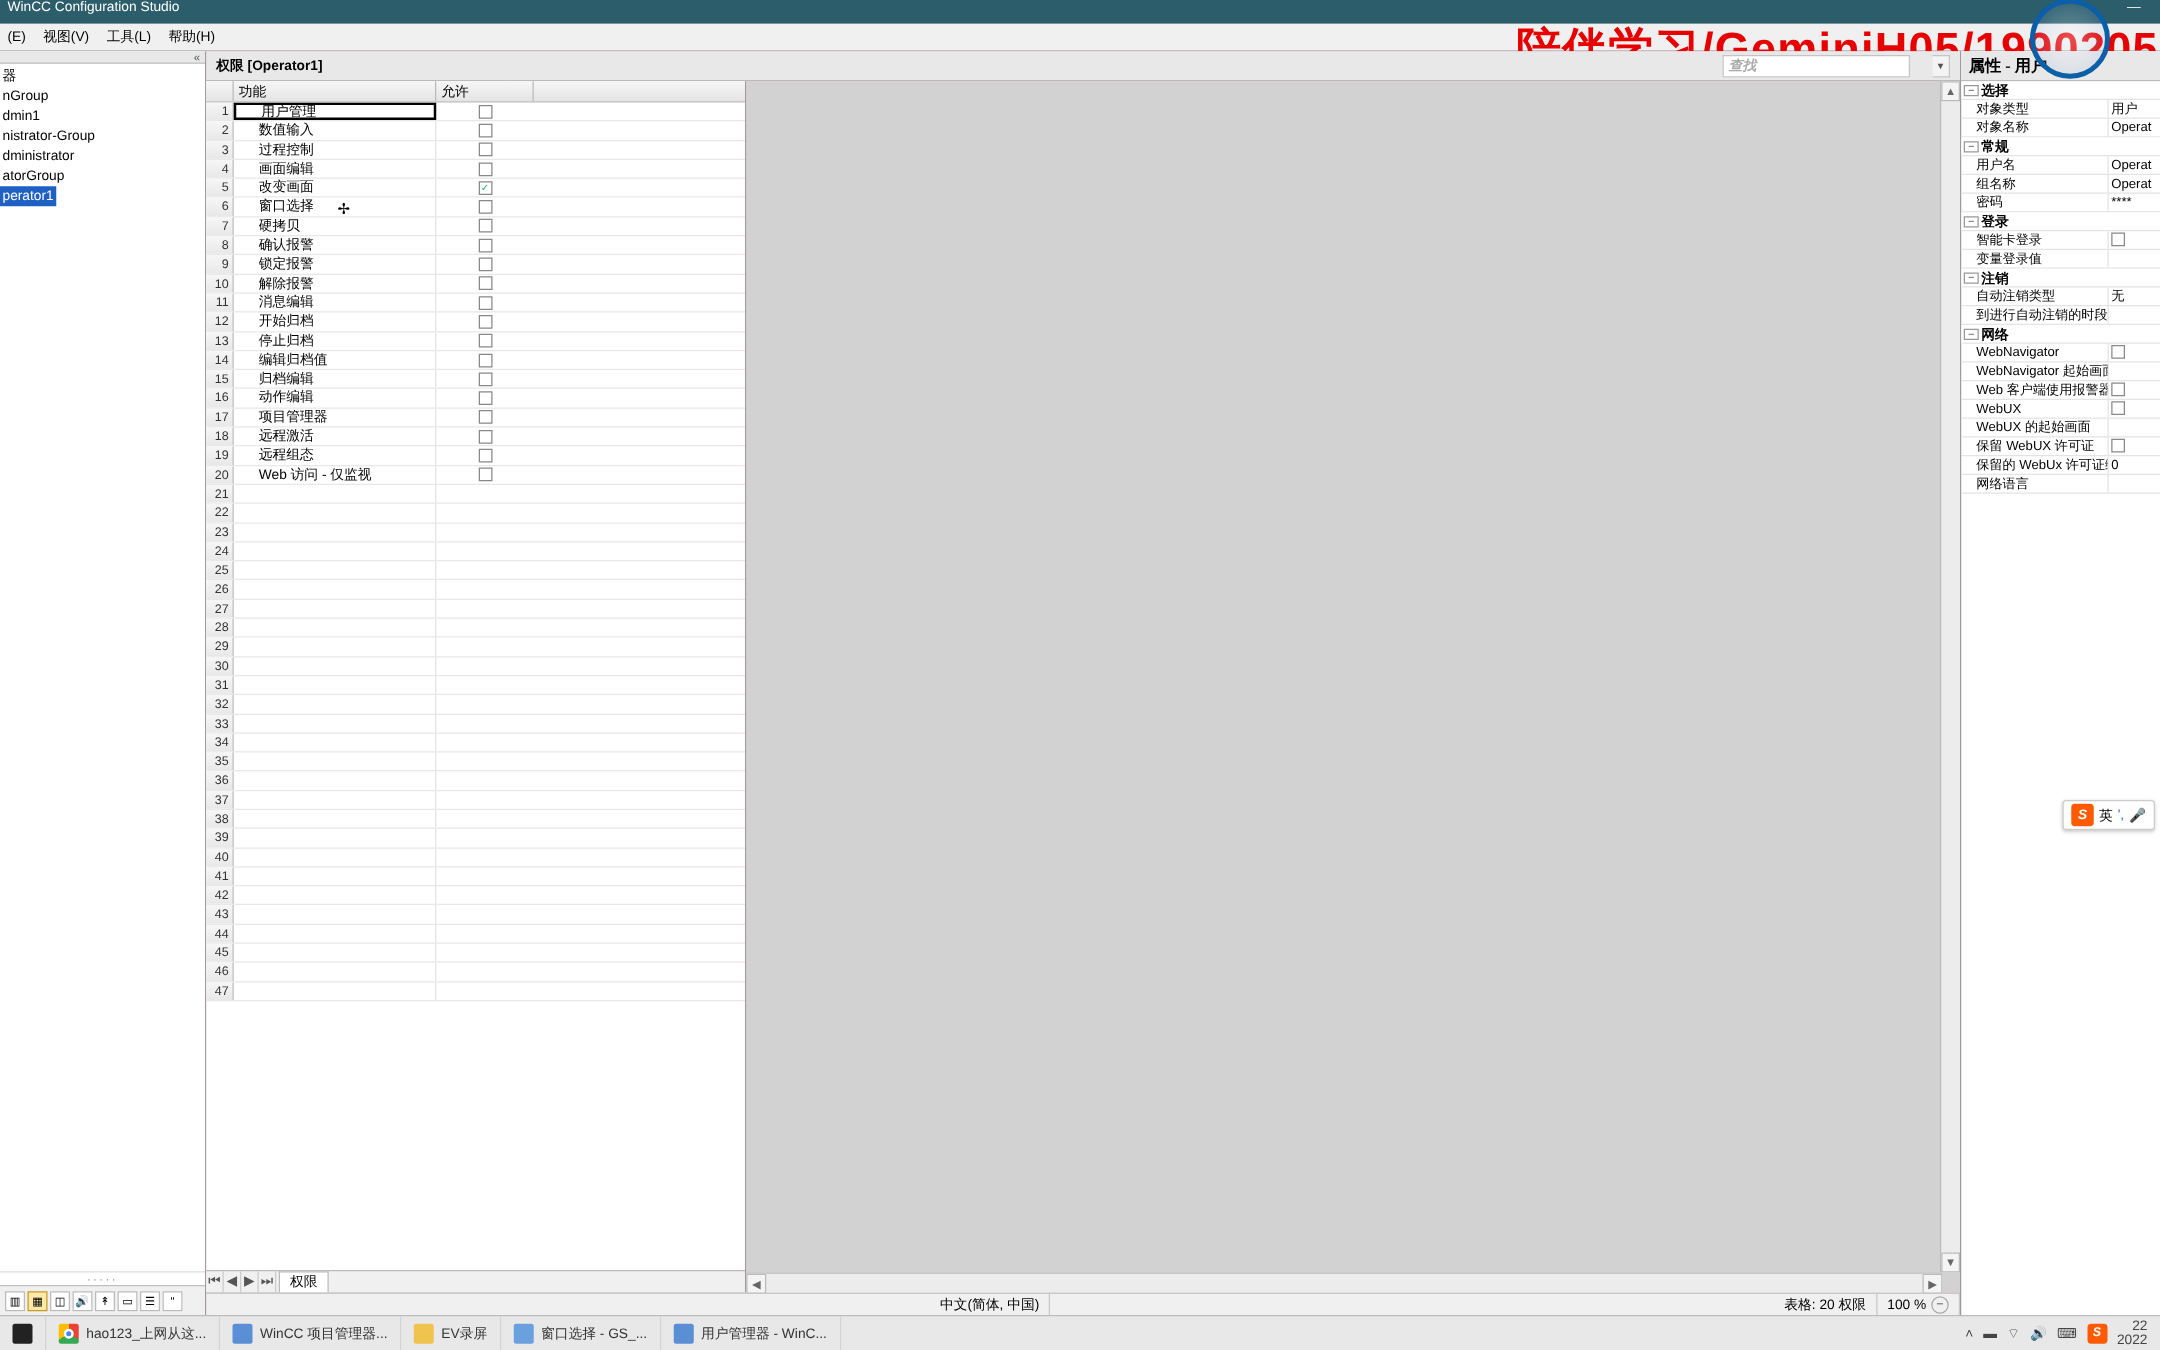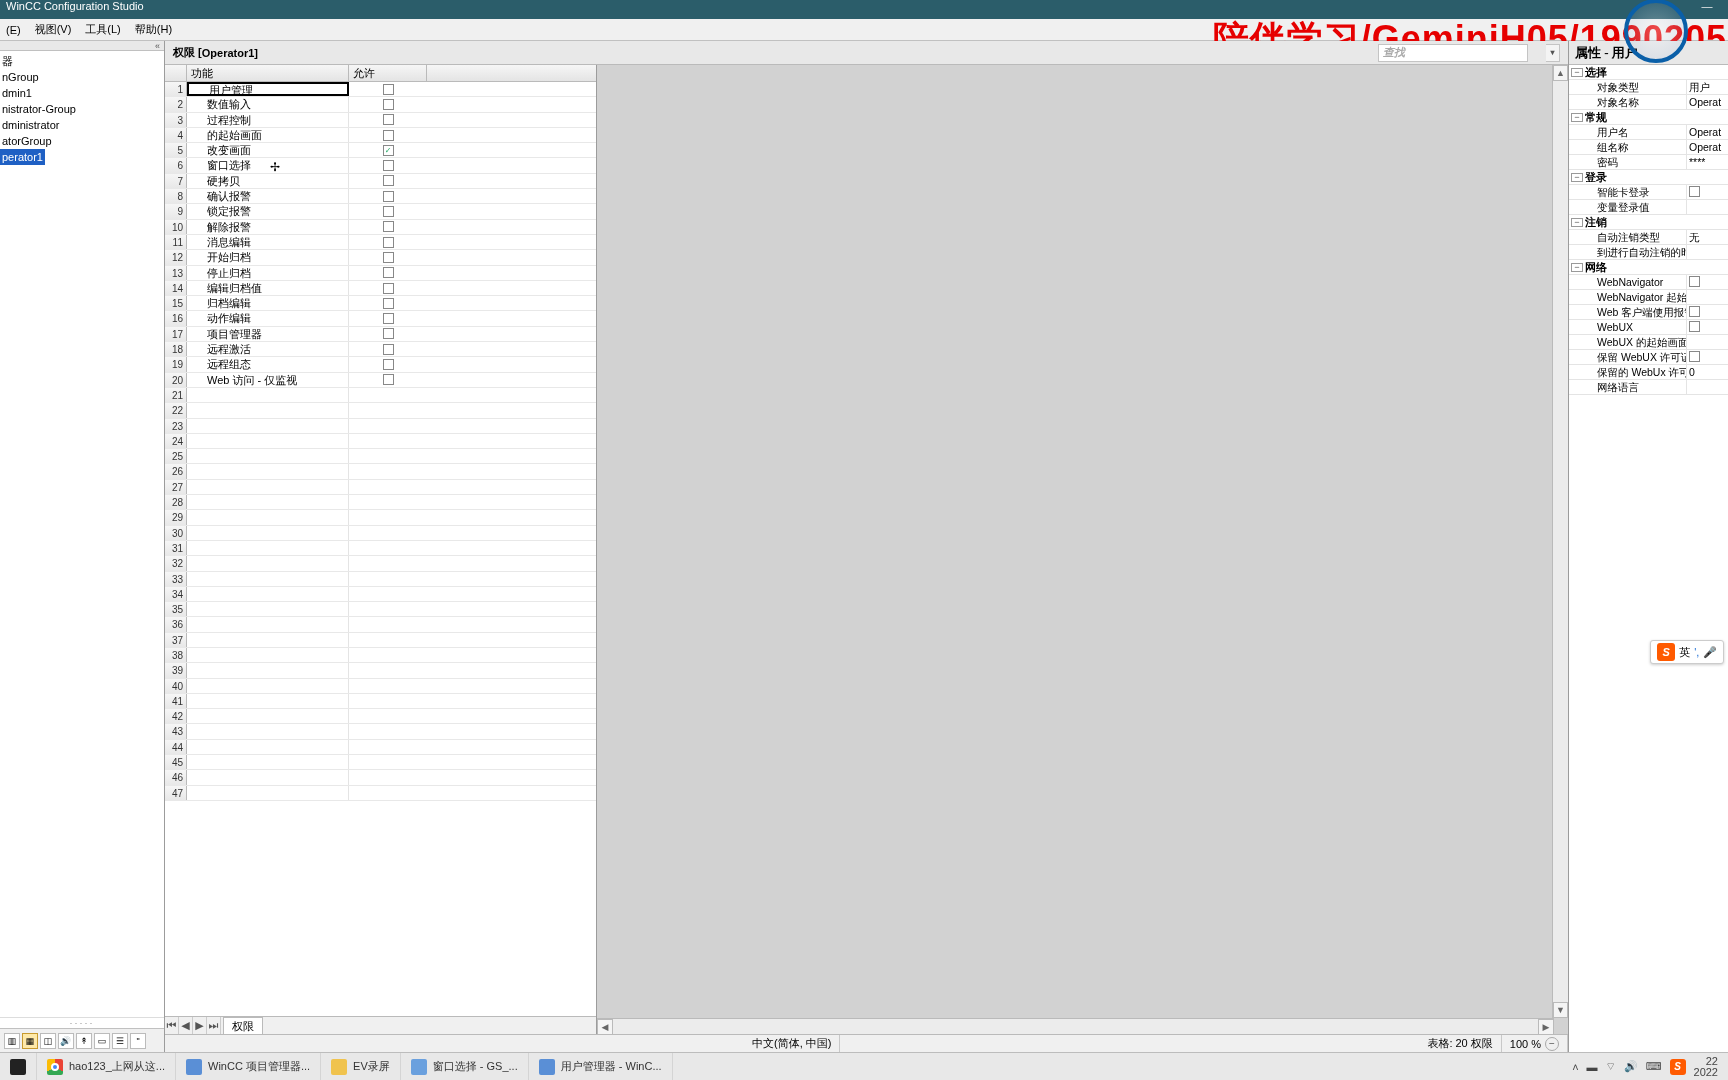--- a/index.html
+++ b/index.html
@@ -58,21 +58,21 @@
 .vscroll .dar { position: absolute; bottom: 0; width: 100%; }
 
 
 .props { width: 160px; background: #fff; border-left: 1px solid #9c9c9c; display: flex; flex-direction: column; }
 .props-title { height: 24px; border-bottom: 1px solid #bababa; padding: 0 6px; font-family: "SimSun"; font-size: 13px; font-weight: bold; display: flex; align-items: center; background: #e8e8e8; }
 .props-body { flex: 1; overflow: hidden; }
 .pgroup { display: flex; height: 15px; background: #fff; border-bottom: 1px solid #e4e4e4; align-items: center; }
 .pgroup .tog { width: 12px; text-align: center; color: #555; font-size: 9px; border: 1px solid #999; height: 9px; line-height: 7px; margin: 0 2px; }
 .pgroup .glabel { font-weight: bold; }
 .prow { display: flex; height: 15px; border-bottom: 1px solid #e4e4e4; }
-.prow .pk { width: 118px; padding-left: 28px; border-right: 1px solid #e4e4e4; line-height: 14px; white-space: nowrap; overflow: hidden; font-size: 10.5px; }
+.prow .pk { width: 118px; padding-left: 12px; border-right: 1px solid #e4e4e4; line-height: 14px; white-space: nowrap; overflow: hidden; font-size: 10.5px; }
 .prow .pv { flex: 1; padding-left: 2px; line-height: 14px; white-space: nowrap; overflow: hidden; font-size: 10.5px; }
 .prow .pv .cb { display: inline-block; width: 11px; height: 11px; border: 1px solid #888; margin-top: 1px; }
 
 
 .ime { position: absolute; right: 4px; top: 640px; background: #fff; border: 1px solid #ccc; border-radius: 3px; padding: 2px 6px; display: flex; align-items: center; gap: 4px; box-shadow: 0 1px 3px rgba(0,0,0,0.2); }
 .ime .slogo { width: 18px; height: 18px; background: #ff5a00; border-radius: 3px; color: #fff; font-weight: bold; font-style: italic; text-align: center; line-height: 18px; }
 .ime .mic { color: #1e6fd6; }
 
 
 .status2 { height: 18px; background: #f0f0f0; border-top: 1px solid #bababa; display: flex; align-items: center; font-size: 11px; }
@@ -175,21 +175,21 @@
             </div>
             <div class="grow">
               <div class="rn">3</div>
               <div class="func">过程控制</div>
               <div class="allow">
                 <span class="cb"></span>
               </div>
             </div>
             <div class="grow">
               <div class="rn">4</div>
-              <div class="func">的起始画面</div>
+              <div class="func">画面编辑</div>
               <div class="allow">
                 <span class="cb"></span>
               </div>
             </div>
             <div class="grow">
               <div class="rn">5</div>
               <div class="func">改变画面</div>
               <div class="allow">
                 <span class="cb">✓</span>
               </div>

